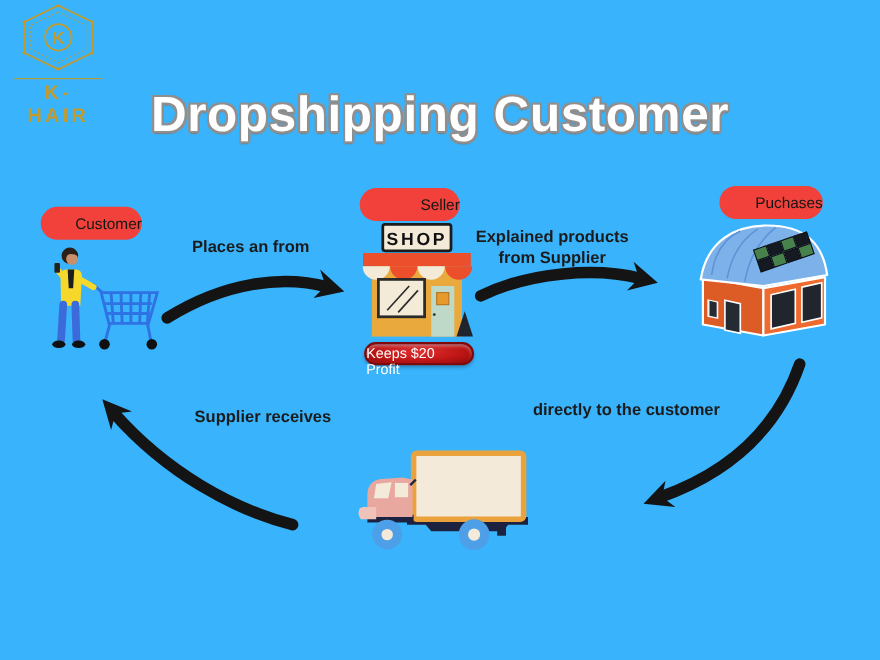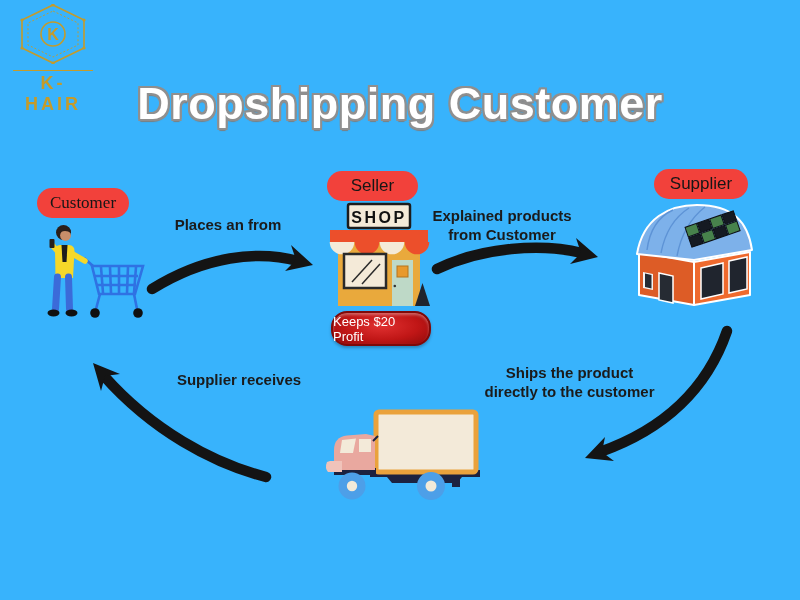--- a/index.html
+++ b/index.html
@@ -13,47 +13,47 @@
                letter-spacing:3px; border-top:1.5px solid #c49b2a; padding-top:2px; }
 
   
   .title { position:absolute; left:0; right:0; top:78px; text-align:center; z-index:4;
            font-size:45px; font-weight:800; letter-spacing:.5px; color:#ffffff;
            text-shadow:-2px -2px 0 #8f8f8f, 2px -2px 0 #8f8f8f, -2px 2px 0 #8f8f8f, 2px 2px 0 #8f8f8f,
                        -2px 0 0 #8f8f8f, 2px 0 0 #8f8f8f, 0 -2px 0 #8f8f8f, 0 3px 1px #7e7e7e; }
 
   
   .pill { position:absolute; z-index:3; height:30px; background:#f2413b; border-radius:16px;
-          display:flex; align-items:center; justify-content:center;
-          color:#161616; font-size:17px; font-weight:500; }
-  .pill-customer { left:37px; top:188px; width:92px;font-family:Liberation Serif, serif; }
+          display:flex; align-items:center; justify-content:flex-end;
+          color:#161616; font-size:14px; font-weight:500; }
+  .pill-customer { left:37px; top:188px; width:92px; }
   .pill-seller   { left:327px; top:171px; width:91px; }
   .pill-supplier { left:654px; top:169px; width:94px; }
 
   
   .step-label { position:absolute; z-index:3; text-align:center; color:#1b1b1b;
                 font-size:15px; font-weight:bold; line-height:18.5px; }
   .lbl-places   { left:148px; top:216px; width:160px; }
   .lbl-purchase { left:418px; top:207px; width:168px; }
   .lbl-ships    { left:462px; top:364px; width:215px; }
   .lbl-receives { left:158px; top:371px; width:162px; }
 
   
   .illus { position:absolute; z-index:2; }
   .illus-person    { left:42px;  top:220px; }
   .illus-shop      { left:328px; top:202px; }
   .illus-warehouse { left:635px; top:202px; }
   .illus-truck     { left:312px; top:406px; }
 
   
-  .profit-btn { position:absolute; left:331px; top:311px; width:100px; height:35px; z-index:3;
+  .profit-btn { position:absolute; left:331px; top:311px; width:100px; height:21px; z-index:3;
                 border:2px solid #7e0909; border-radius:16px;
                 background:radial-gradient(ellipse at 50% 42%, #e03030 0%, #c01616 55%, #8f0a0a 100%);
                 box-shadow:inset 0 2px 3px rgba(255,255,255,.35), 0 2px 3px rgba(0,0,0,.25);
-                display:flex; align-items:flex-end; justify-content:center;
+                display:flex; align-items:flex-start; justify-content:center;
                 color:#ffffff; font-size:13px; font-weight:500; }
 
   .arrows { position:absolute; left:0; top:0; z-index:1; }
   .arrow-body { fill:none; stroke:#141414; stroke-width:10.5; stroke-linecap:round; }
   .arrow-head { fill:#141414; }
 </style>
 </head>
 <body>
 
 <div class="canvas">
@@ -161,25 +161,25 @@
       <circle cx="66.8" cy="84" r="1.3" fill="#333"></circle>
     </g>
     <polygon points="87,104 94.5,81 102,104" fill="#20242e"></polygon>
   </svg>
   <div class="profit-btn">
     <span>Keeps $20 Profit</span>
   </div>
 
   <div class="step-label lbl-purchase">
     <div>Explained products</div>
-    <div>from Customer</div>
+    <div>from Supplier</div>
   </div>
 
   <div class="pill pill-supplier">
-    <span>Supplier</span>
+    <span>Puchases</span>
   </div>
   <svg class="illus illus-warehouse" width="138" height="110" viewBox="0 0 138 110">
     <g stroke="#ffffff" stroke-width="2" stroke-linejoin="round">
       <polygon points="4,50 59,60 59,103 4,93" fill="#dd5c26"></polygon>
       <polygon points="59,60 115,50 115,93 59,103" fill="#ef6a2e"></polygon>
       <path d="M 2 52 C 8 16, 34 3, 62 3 C 98 3, 113 20, 117 48 L 59 58 Z" fill="#7db1ea"></path>
     </g>
     <g stroke="#5d93d6" stroke-width="1.4" fill="none">
       <path d="M 12 48 Q 16 18 38 8"></path>
       <path d="M 26 51 Q 32 20 54 6"></path>
@@ -196,21 +196,20 @@
       <rect x="91" y="26" width="12" height="10" fill="#47824c"></rect>
     </g>
     <polygon points="8,70 18,72 18,88 8,86" fill="#f4f4f4"></polygon>
     <polygon points="10,71.5 16.5,73 16.5,86.5 10,85" fill="#262b33"></polygon>
     <polygon points="24,71 38,74 38,101 24,98" fill="#262b33" stroke="#ffffff" stroke-width="1.5"></polygon>
     <polygon points="66,66 88,61 88,92 66,97" fill="#20252e" stroke="#ffffff" stroke-width="1.5"></polygon>
     <polygon points="94,59 112,55 112,87 94,91" fill="#20252e" stroke="#ffffff" stroke-width="1.5"></polygon>
   </svg>
 
   <div class="step-label lbl-ships">
-    <div>Ships the product</div>
     <div>directly to the customer</div>
   </div>
 
   <svg class="illus illus-truck" width="170" height="100" viewBox="0 0 170 100">
     <path d="M 58 64 L 168 64 L 168 71 L 150 71 L 145 77 L 80 77 L 75 71 L 58 71 Z" fill="#1c2240"></path>
     <rect x="140" y="70" width="8" height="11" fill="#1c2240"></rect>
     <rect x="64" y="6" width="100" height="60" rx="3" fill="#f3ead9" stroke="#eaa23c" stroke-width="5"></rect>
     <g>
       <rect x="22" y="62" width="42" height="7" fill="#1c2240"></rect>
       <path d="M 22 64 L 22 44 Q 22 31 35 29.5 L 54 28 L 63 30 L 63 64 Z" fill="#e9a89f"></path>

